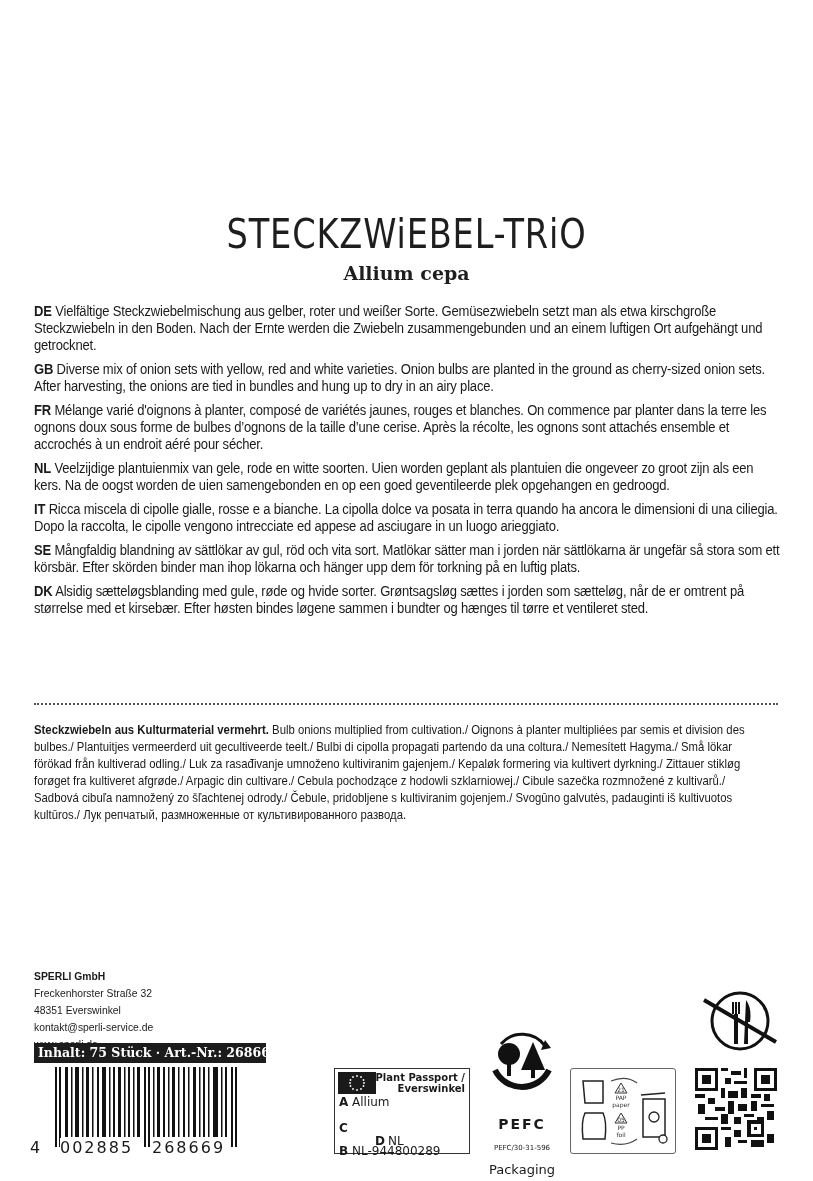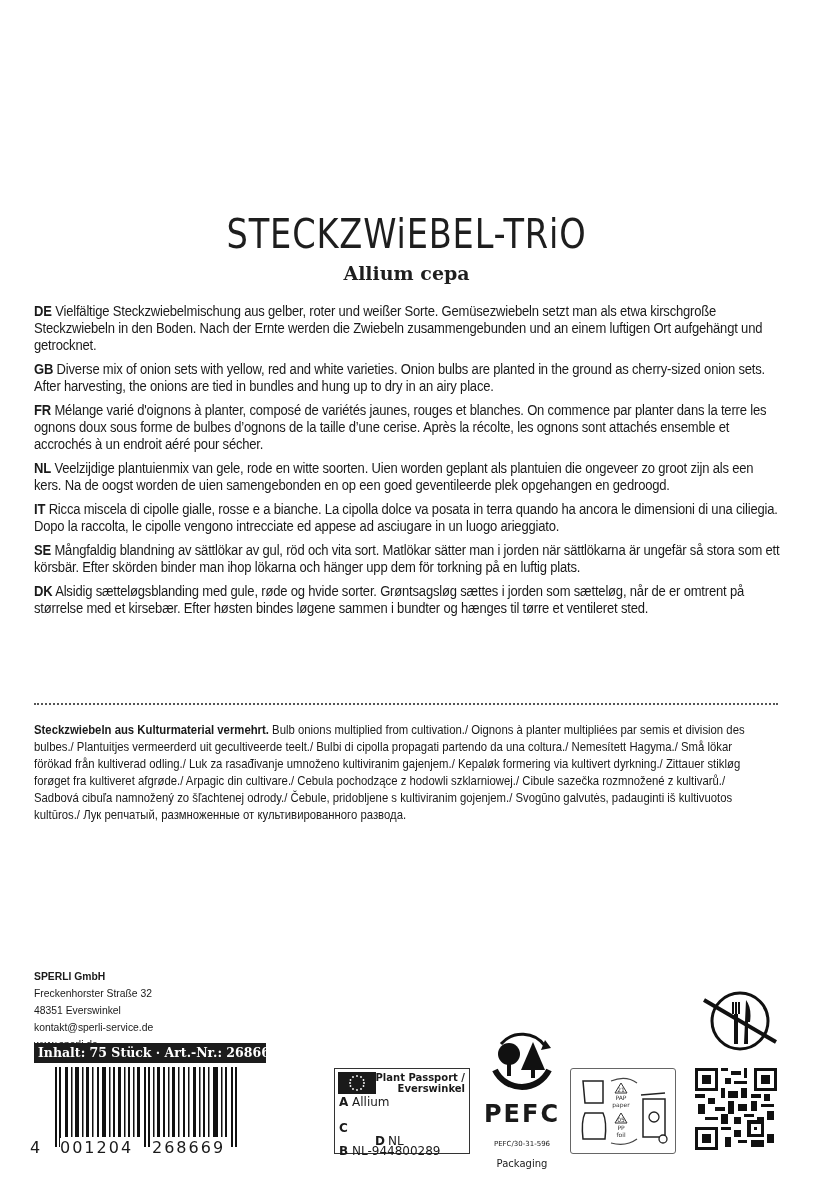--- a/index.html
+++ b/index.html
@@ -16,23 +16,23 @@
   .address .company { font-weight:bold; }
   .inhalt { position:absolute; left:34px; top:1043px; width:232px; height:20px; background:#1c1c1c; color:#fff; font-family:"DejaVu Serif", serif; font-weight:bold; font-size:12.5px; line-height:20px; padding-left:4px; box-sizing:border-box; white-space:nowrap; overflow:hidden; }
   .barcode { position:absolute; left:45px; top:1067px; width:210px; height:80px; }
   .bc-digits { position:absolute; top:1138px; font-family:"DejaVu Sans", sans-serif; font-size:16px; letter-spacing:2px; background:#fff; }
   .pp { position:absolute; left:334px; top:1068px; width:136px; height:86px; border:1.5px solid #333; box-sizing:border-box; font-family:"DejaVu Sans", sans-serif; }
   .pp .flag { position:absolute; left:3px; top:3px; width:38px; height:22px; background:#1a1a1a; }
   .pp .pp-title { position:absolute; right:4px; top:3px; text-align:right; font-size:10px; font-weight:bold; line-height:11px; }
   .pp .row { position:absolute; left:4px; font-size:12px; line-height:10px; }
   .pp .row b { display:inline-block; width:13px; }
   .pefc { position:absolute; left:482px; top:1030px; width:80px; text-align:center; font-family:"DejaVu Sans", sans-serif; }
-  .pefc .word { font-weight:bold; font-size:24px; letter-spacing:2px; margin-top:2px; }
+  .pefc .word { font-weight:bold; font-size:14px; letter-spacing:2px; margin-top:18px; }
   .pefc .code-txt { font-size:7px; margin-top:12px; }
-  .pefc .pack { font-size:10px; margin-top:10px; }
+  .pefc .pack { font-size:13px; margin-top:10px; }
   .recycle { position:absolute; left:570px; top:1068px; width:104px; height:84px; border:1.5px solid #666; border-radius:3px; }
   .nofood { position:absolute; left:700px; top:988px; width:80px; height:66px; }
   .qr { position:absolute; left:695px; top:1068px; width:82px; height:82px; }
   .tiny { font-family:"DejaVu Sans", sans-serif; font-size:6px; fill:#333; }
 </style>
 </head>
 <body>
 
 <div class="title">STECKZWiEBEL-TRiO</div>
 <div class="subtitle">Allium cepa</div>
@@ -95,21 +95,21 @@
       <rect x="158" y="0" width="2" height="70"></rect>
       <rect x="163" y="0" width="1.5" height="70"></rect>
     <rect x="168" y="0" width="5" height="70"></rect>
       <rect x="176" y="0" width="1.5" height="70"></rect>
       <rect x="180" y="0" width="2" height="70"></rect>
     <rect x="186" y="0" width="2" height="80"></rect>
       <rect x="190" y="0" width="2" height="80"></rect>
   </g>
 </svg>
 <div class="bc-digits" style="left:30px;">4</div>
-<div class="bc-digits" style="left:60px;">001204</div>
+<div class="bc-digits" style="left:60px;">002885</div>
 <div class="bc-digits" style="left:152px;text-align:center;">268669</div>
 
 <div class="pp">
   <div class="flag">
     <svg width="38" height="22" viewBox="0 0 38 22">
         <g fill="#fff">
       <circle cx="19" cy="4" r="0.9"></circle>
           <circle cx="23" cy="5" r="0.9"></circle>
           <circle cx="25.5" cy="8" r="0.9"></circle>
           <circle cx="26" cy="11" r="0.9"></circle>

